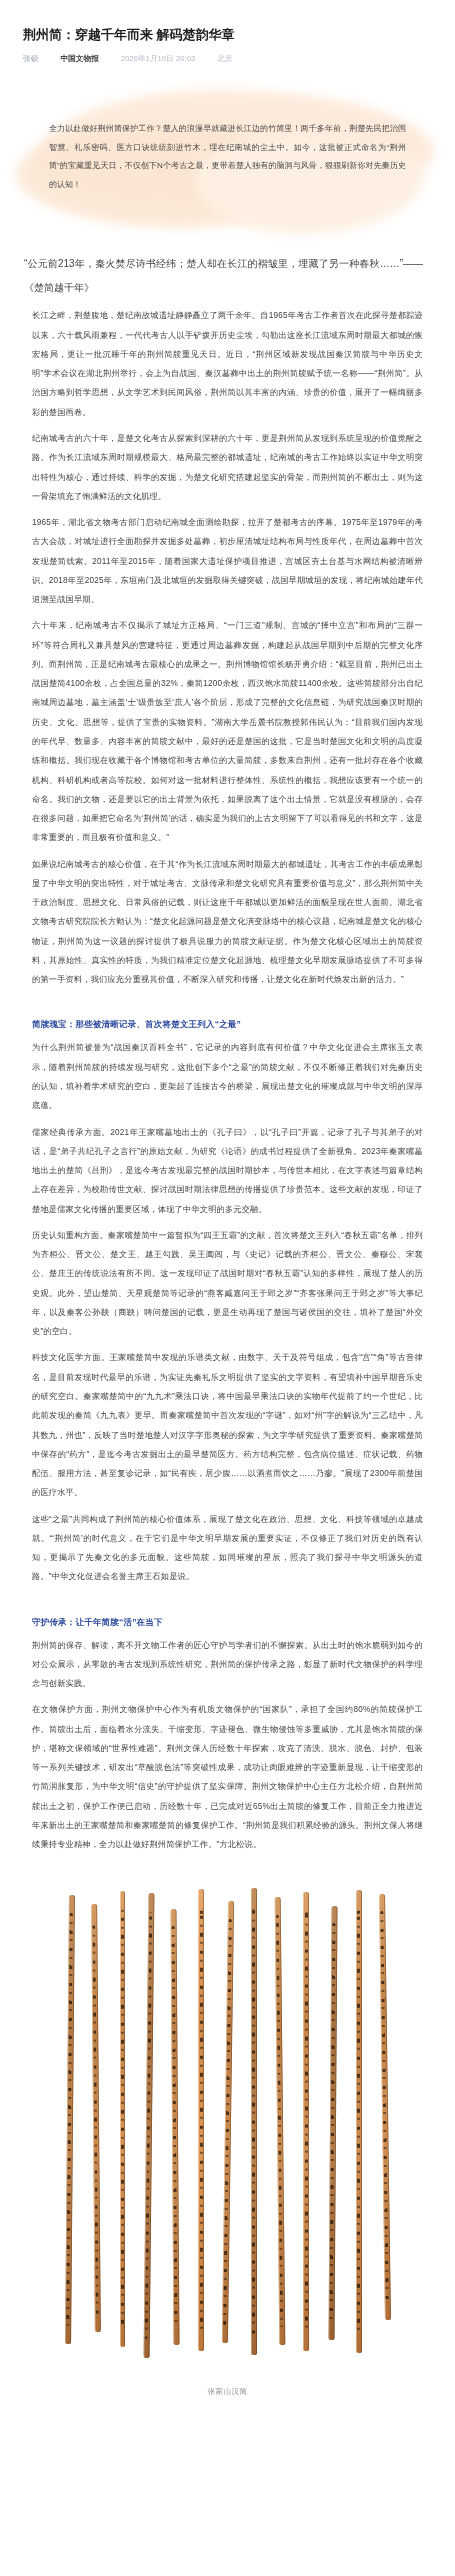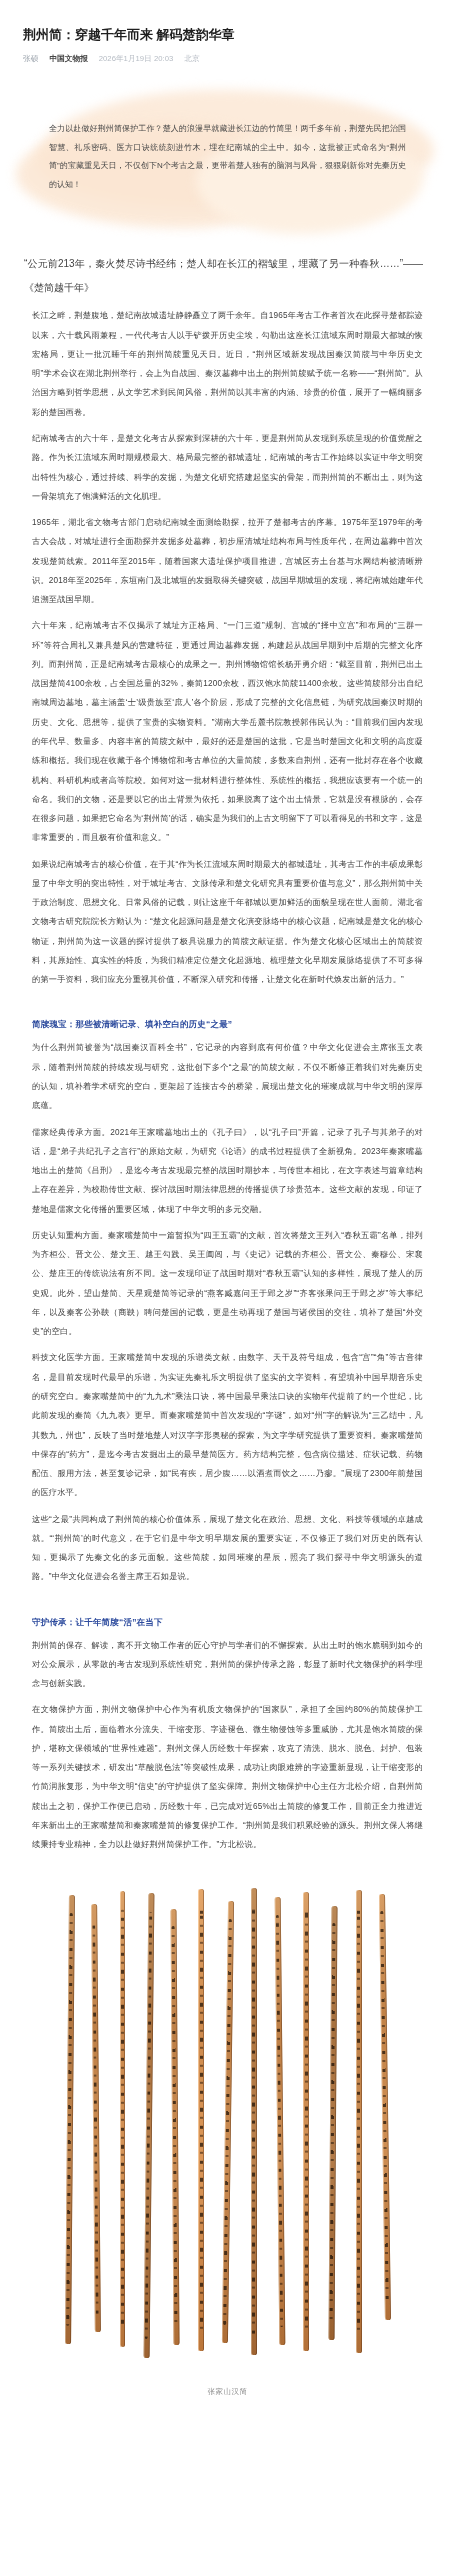--- a/index.html
+++ b/index.html
@@ -17,21 +17,21 @@
     -webkit-font-smoothing:antialiased;
   }
   .page{padding-top:23px;position:relative;}
   .article-title{
     margin:3.1px 23px 0 23px;
     font-size:13px;font-weight:bold;color:#1f1f1f;line-height:1.45;
   }
   .meta-row{
     margin:9.3px 23px 0 23px;
     font-size:7.7px;color:#b6bcc4;
-    display:flex;align-items:baseline;gap:11px;white-space:nowrap;
+    display:flex;align-items:baseline;gap:22px;white-space:nowrap;
   }
   .meta-author{color:#9aa2ab;}
   .meta-source{color:#454545;font-weight:600;}
   .meta-date,.meta-loc{color:#b6bcc4;}
 
   
   .blurb-wrap{position:relative;margin-top:26px;padding:30px 49px 34px 49px;}
   .blob{position:absolute;filter:blur(5.2px);}
   .blob1{left:36px;right:20.6px;top:0;bottom:20.6px;background:var(--blurb-peach);
     border-radius:46% 54% 58% 42% / 60% 52% 48% 40%;}
@@ -116,21 +116,21 @@
 
   <p class="epigraph">“公元前213年，秦火焚尽诗书经纬；楚人却在长江的褶皱里，埋藏了另一种春秋……”——《楚简越千年》</p>
 
   <p class="body-p">长江之畔，荆楚腹地，楚纪南故城遗址静静矗立了两千余年。自1965年考古工作者首次在此探寻楚都踪迹以来，六十载风雨兼程，一代代考古人以手铲拨开历史尘埃，勾勒出这座长江流域东周时期最大都城的恢宏格局，更让一批沉睡千年的荆州简牍重见天日。近日，“荆州区域新发现战国秦汉简牍与中华历史文明”学术会议在湖北荆州举行，会上为自战国、秦汉墓葬中出土的荆州简牍赋予统一名称——“荆州简”。从治国方略到哲学思想，从文学艺术到民间风俗，荆州简以其丰富的内涵、珍贵的价值，展开了一幅绚丽多彩的楚国画卷。</p>
 
   <p class="body-p">纪南城考古的六十年，是楚文化考古从探索到深耕的六十年，更是荆州简从发现到系统呈现的价值觉醒之路。作为长江流域东周时期规模最大、格局最完整的都城遗址，纪南城的考古工作始终以实证中华文明突出特性为核心，通过持续、科学的发掘，为楚文化研究搭建起坚实的骨架，而荆州简的不断出土，则为这一骨架填充了饱满鲜活的文化肌理。</p>
   <p class="body-p">1965年，湖北省文物考古部门启动纪南城全面测绘勘探，拉开了楚都考古的序幕。1975年至1979年的考古大会战，对城址进行全面勘探并发掘多处墓葬，初步厘清城址结构布局与性质年代，在周边墓葬中首次发现楚简线索。2011年至2015年，随着国家大遗址保护项目推进，宫城区夯土台基与水网结构被清晰辨识。2018年至2025年，东垣南门及北城垣的发掘取得关键突破，战国早期城垣的发现，将纪南城始建年代追溯至战国早期。</p>
   <p class="body-p">六十年来，纪南城考古不仅揭示了城址方正格局、“一门三道”规制、宫城的“择中立宫”和布局的“三群一环”等符合周礼又兼具楚风的营建特征，更通过周边墓葬发掘，构建起从战国早期到中后期的完整文化序列。而荆州简，正是纪南城考古最核心的成果之一。荆州博物馆馆长杨开勇介绍：“截至目前，荆州已出土战国楚简4100余枚，占全国总量的32%，秦简1200余枚，西汉饱水简牍11400余枚。这些简牍部分出自纪南城周边墓地，墓主涵盖‘士’级贵族至‘庶人’各个阶层，形成了完整的文化信息链，为研究战国秦汉时期的历史、文化、思想等，提供了宝贵的实物资料。”湖南大学岳麓书院教授郭伟民认为：“目前我们国内发现的年代早、数量多、内容丰富的简牍文献中，最好的还是楚国的这批，它是当时楚国文化和文明的高度凝练和概括。我们现在收藏于各个博物馆和考古单位的大量简牍，多数来自荆州，还有一批封存在各个收藏机构、科研机构或者高等院校。如何对这一批材料进行整体性、系统性的概括，我想应该要有一个统一的命名。我们的文物，还是要以它的出土背景为依托，如果脱离了这个出土情景，它就是没有根脉的，会存在很多问题，如果把它命名为‘荆州简’的话，确实是为我们的上古文明留下了可以看得见的书和文字，这是非常重要的，而且极有价值和意义。”</p>
   <p class="body-p">如果说纪南城考古的核心价值，在于其“作为长江流域东周时期最大的都城遗址，其考古工作的丰硕成果彰显了中华文明的突出特性，对于城址考古、文脉传承和楚文化研究具有重要价值与意义”，那么荆州简中关于政治制度、思想文化、日常风俗的记载，则让这座千年都城以更加鲜活的面貌呈现在世人面前。湖北省文物考古研究院院长方勤认为：“楚文化起源问题是楚文化演变脉络中的核心议题，纪南城是楚文化的核心物证，荆州简为这一议题的探讨提供了极具说服力的简牍文献证据。作为楚文化核心区域出土的简牍资料，其原始性、真实性的特质，为我们精准定位楚文化起源地、梳理楚文化早期发展脉络提供了不可多得的第一手资料，我们应充分重视其价值，不断深入研究和传播，让楚文化在新时代焕发出新的活力。”</p>
 
-  <h2 class="section-h">简牍瑰宝：那些被清晰记录、填补空白的历史“之最”</h2>
+  <h2 class="section-h">简牍瑰宝：那些被清晰记录、首次将楚文王列入“之最”</h2>
   <p class="body-p">为什么荆州简被誉为“战国秦汉百科全书”，它记录的内容到底有何价值？中华文化促进会主席张玉文表示，随着荆州简牍的持续发现与研究，这批创下多个“之最”的简牍文献，不仅不断修正着我们对先秦历史的认知，填补着学术研究的空白，更架起了连接古今的桥梁，展现出楚文化的璀璨成就与中华文明的深厚底蕴。</p>
   <p class="body-p">儒家经典传承方面。2021年王家嘴墓地出土的《孔子曰》，以“孔子曰”开篇，记录了孔子与其弟子的对话，是“弟子共纪孔子之言行”的原始文献，为研究《论语》的成书过程提供了全新视角。2023年秦家嘴墓地出土的楚简《吕刑》，是迄今考古发现最完整的战国时期抄本，与传世本相比，在文字表述与篇章结构上存在差异，为校勘传世文献、探讨战国时期法律思想的传播提供了珍贵范本。这些文献的发现，印证了楚地是儒家文化传播的重要区域，体现了中华文明的多元交融。</p>
   <p class="body-p">历史认知重构方面。秦家嘴楚简中一篇暂拟为“四王五霸”的文献，首次将楚文王列入“春秋五霸”名单，排列为齐桓公、晋文公、楚文王、越王勾践、吴王阖闾，与《史记》记载的齐桓公、晋文公、秦穆公、宋襄公、楚庄王的传统说法有所不同。这一发现印证了战国时期对“春秋五霸”认知的多样性，展现了楚人的历史观。此外，望山楚简、天星观楚简等记录的“燕客臧嘉问王于郢之岁”“齐客张果问王于郢之岁”等大事纪年，以及秦客公孙鞅（商鞅）聘问楚国的记载，更是生动再现了楚国与诸侯国的交往，填补了楚国“外交史”的空白。</p>
   <p class="body-p">科技文化医学方面。王家嘴楚简中发现的乐谱类文献，由数字、天干及符号组成，包含“宫”“角”等古音律名，是目前发现时代最早的乐谱，为实证先秦礼乐文明提供了坚实的文字资料，有望填补中国早期音乐史的研究空白。秦家嘴楚简中的“九九术”乘法口诀，将中国最早乘法口诀的实物年代提前了约一个世纪，比此前发现的秦简《九九表》更早。而秦家嘴楚简中首次发现的“字谜”，如对“州”字的解说为“三乙结中，凡其数九，州也”，反映了当时楚地楚人对汉字字形奥秘的探索，为文字学研究提供了重要资料。秦家嘴楚简中保存的“药方”，是迄今考古发掘出土的最早楚简医方。药方结构完整，包含病位描述、症状记载、药物配伍、服用方法，甚至复诊记录，如“民有疾，居少腹……以酒煮而饮之……乃瘳。”展现了2300年前楚国的医疗水平。</p>
   <p class="body-p">这些“之最”共同构成了荆州简的核心价值体系，展现了楚文化在政治、思想、文化、科技等领域的卓越成就。“‘荆州简’的时代意义，在于它们是中华文明早期发展的重要实证，不仅修正了我们对历史的既有认知，更揭示了先秦文化的多元面貌。这些简牍，如同璀璨的星辰，照亮了我们探寻中华文明源头的道路。”中华文化促进会名誉主席王石如是说。</p>
 
   <h2 class="section-h">守护传承：让千年简牍“活”在当下</h2>
   <p class="body-p">荆州简的保存、解读，离不开文物工作者的匠心守护与学者们的不懈探索。从出土时的饱水脆弱到如今的对公众展示，从零散的考古发现到系统性研究，荆州简的保护传承之路，彰显了新时代文物保护的科学理念与创新实践。</p>
   <p class="body-p">在文物保护方面，荆州文物保护中心作为有机质文物保护的“国家队”，承担了全国约80%的简牍保护工作。简牍出土后，面临着水分流失、干缩变形、字迹褪色、微生物侵蚀等多重威胁，尤其是饱水简牍的保护，堪称文保领域的“世界性难题”。荆州文保人历经数十年探索，攻克了清洗、脱水、脱色、封护、包装等一系列关键技术，研发出“草酸脱色法”等突破性成果，成功让肉眼难辨的字迹重新显现，让干缩变形的竹简润胀复形，为中华文明“信史”的守护提供了坚实保障。荆州文物保护中心主任方北松介绍，自荆州简牍出土之初，保护工作便已启动，历经数十年，已完成对近65%出土简牍的修复工作，目前正全力推进近年来新出土的王家嘴楚简和秦家嘴楚简的修复保护工作。“荆州简是我们积累经验的源头。荆州文保人将继续秉持专业精神，全力以赴做好荆州简保护工作。”方北松说。</p>
 

